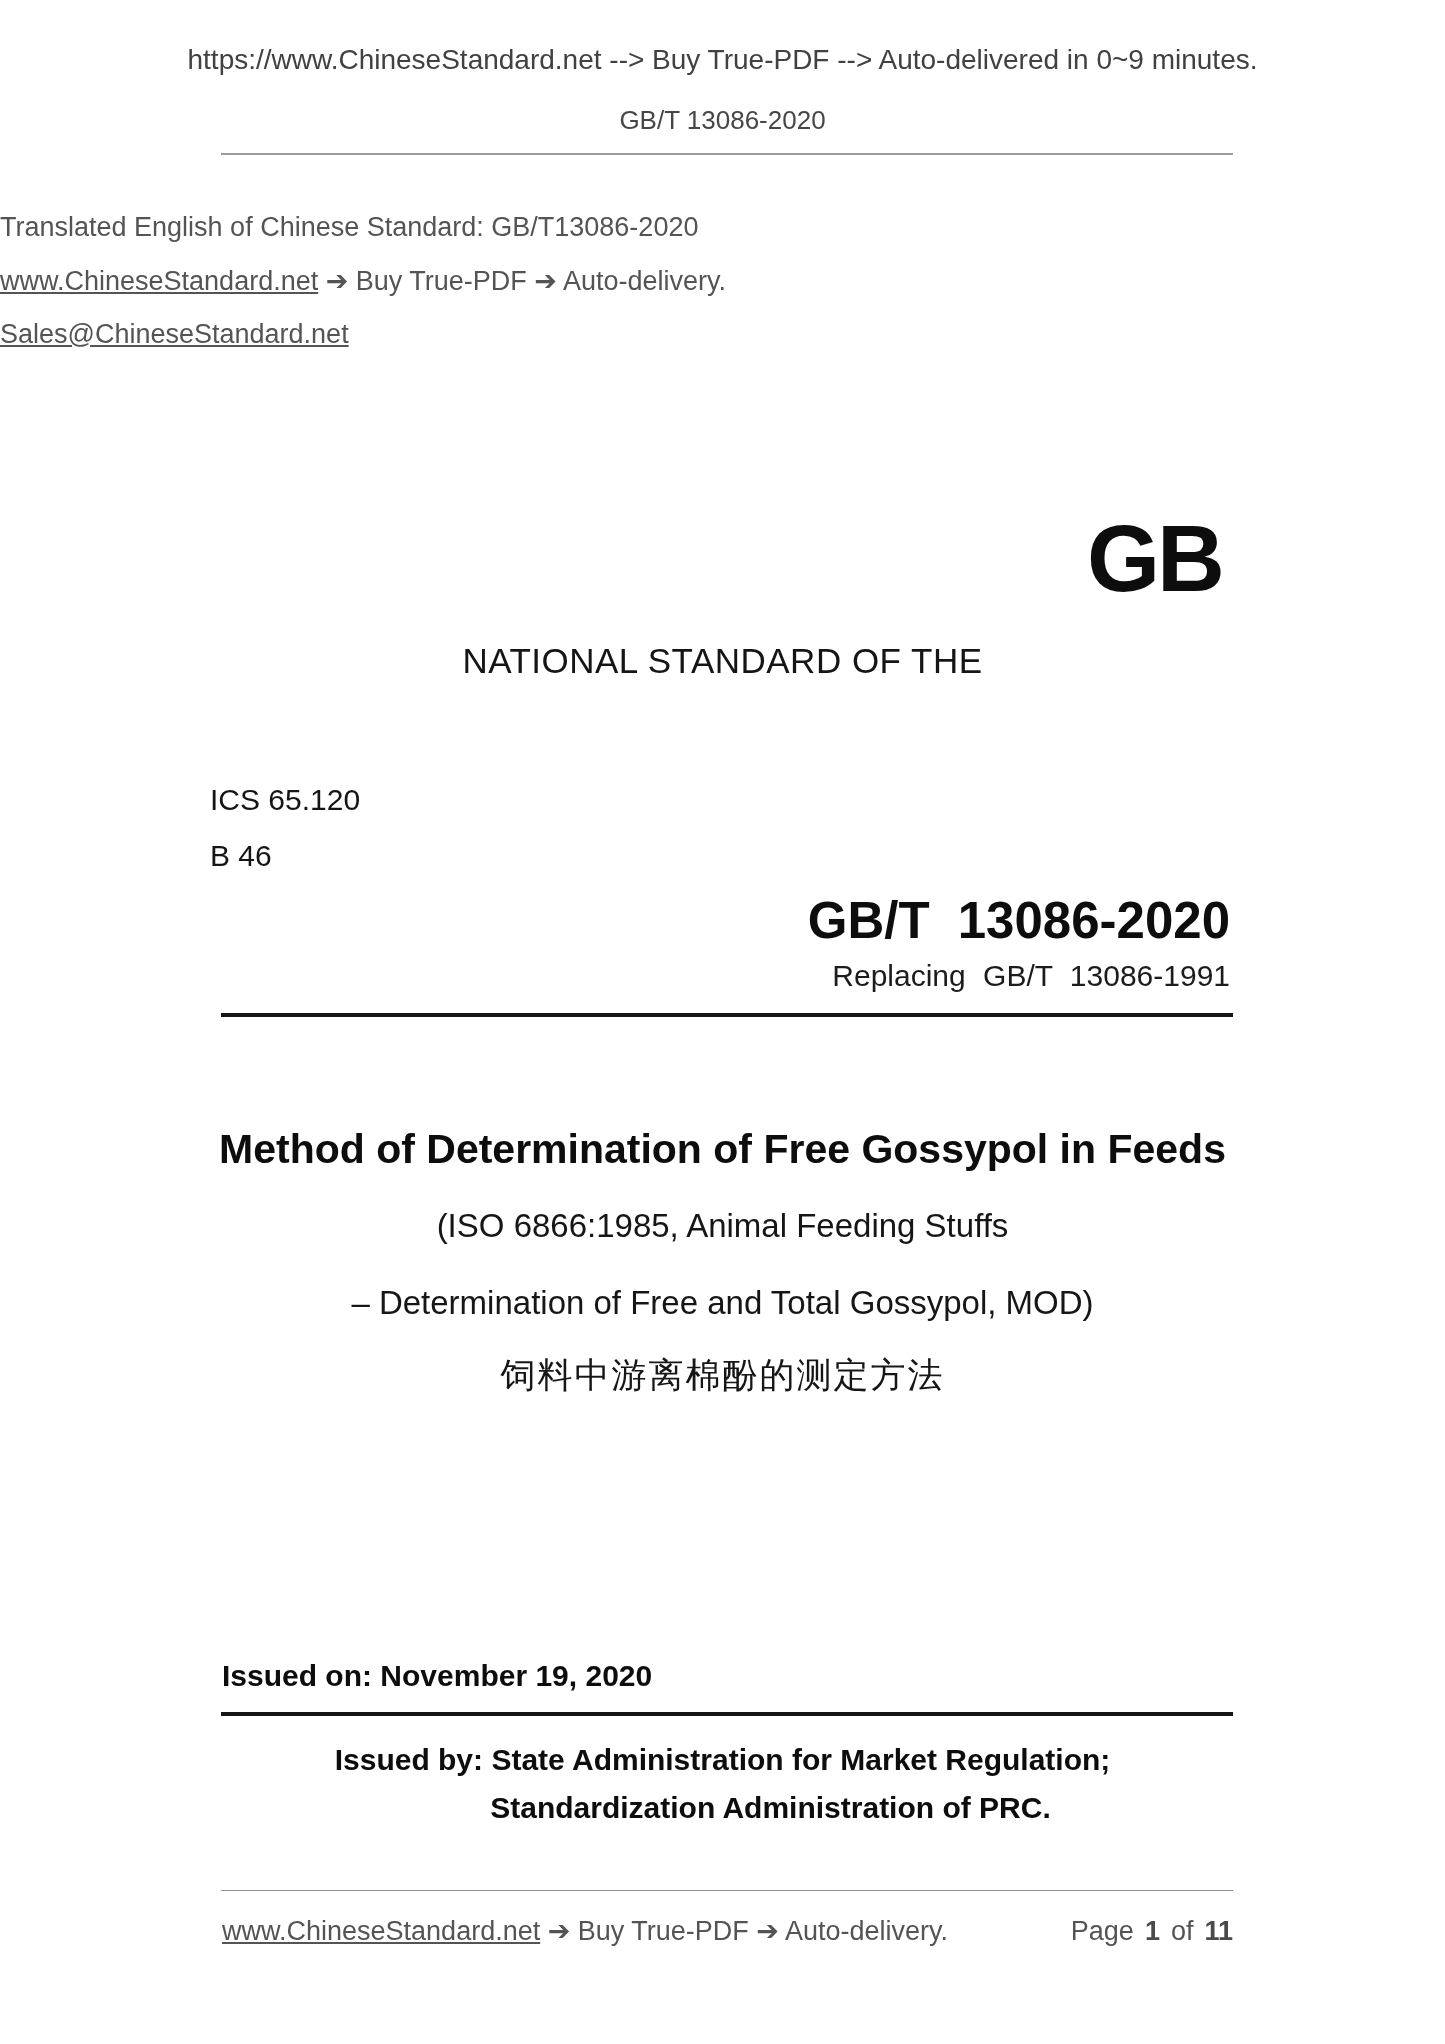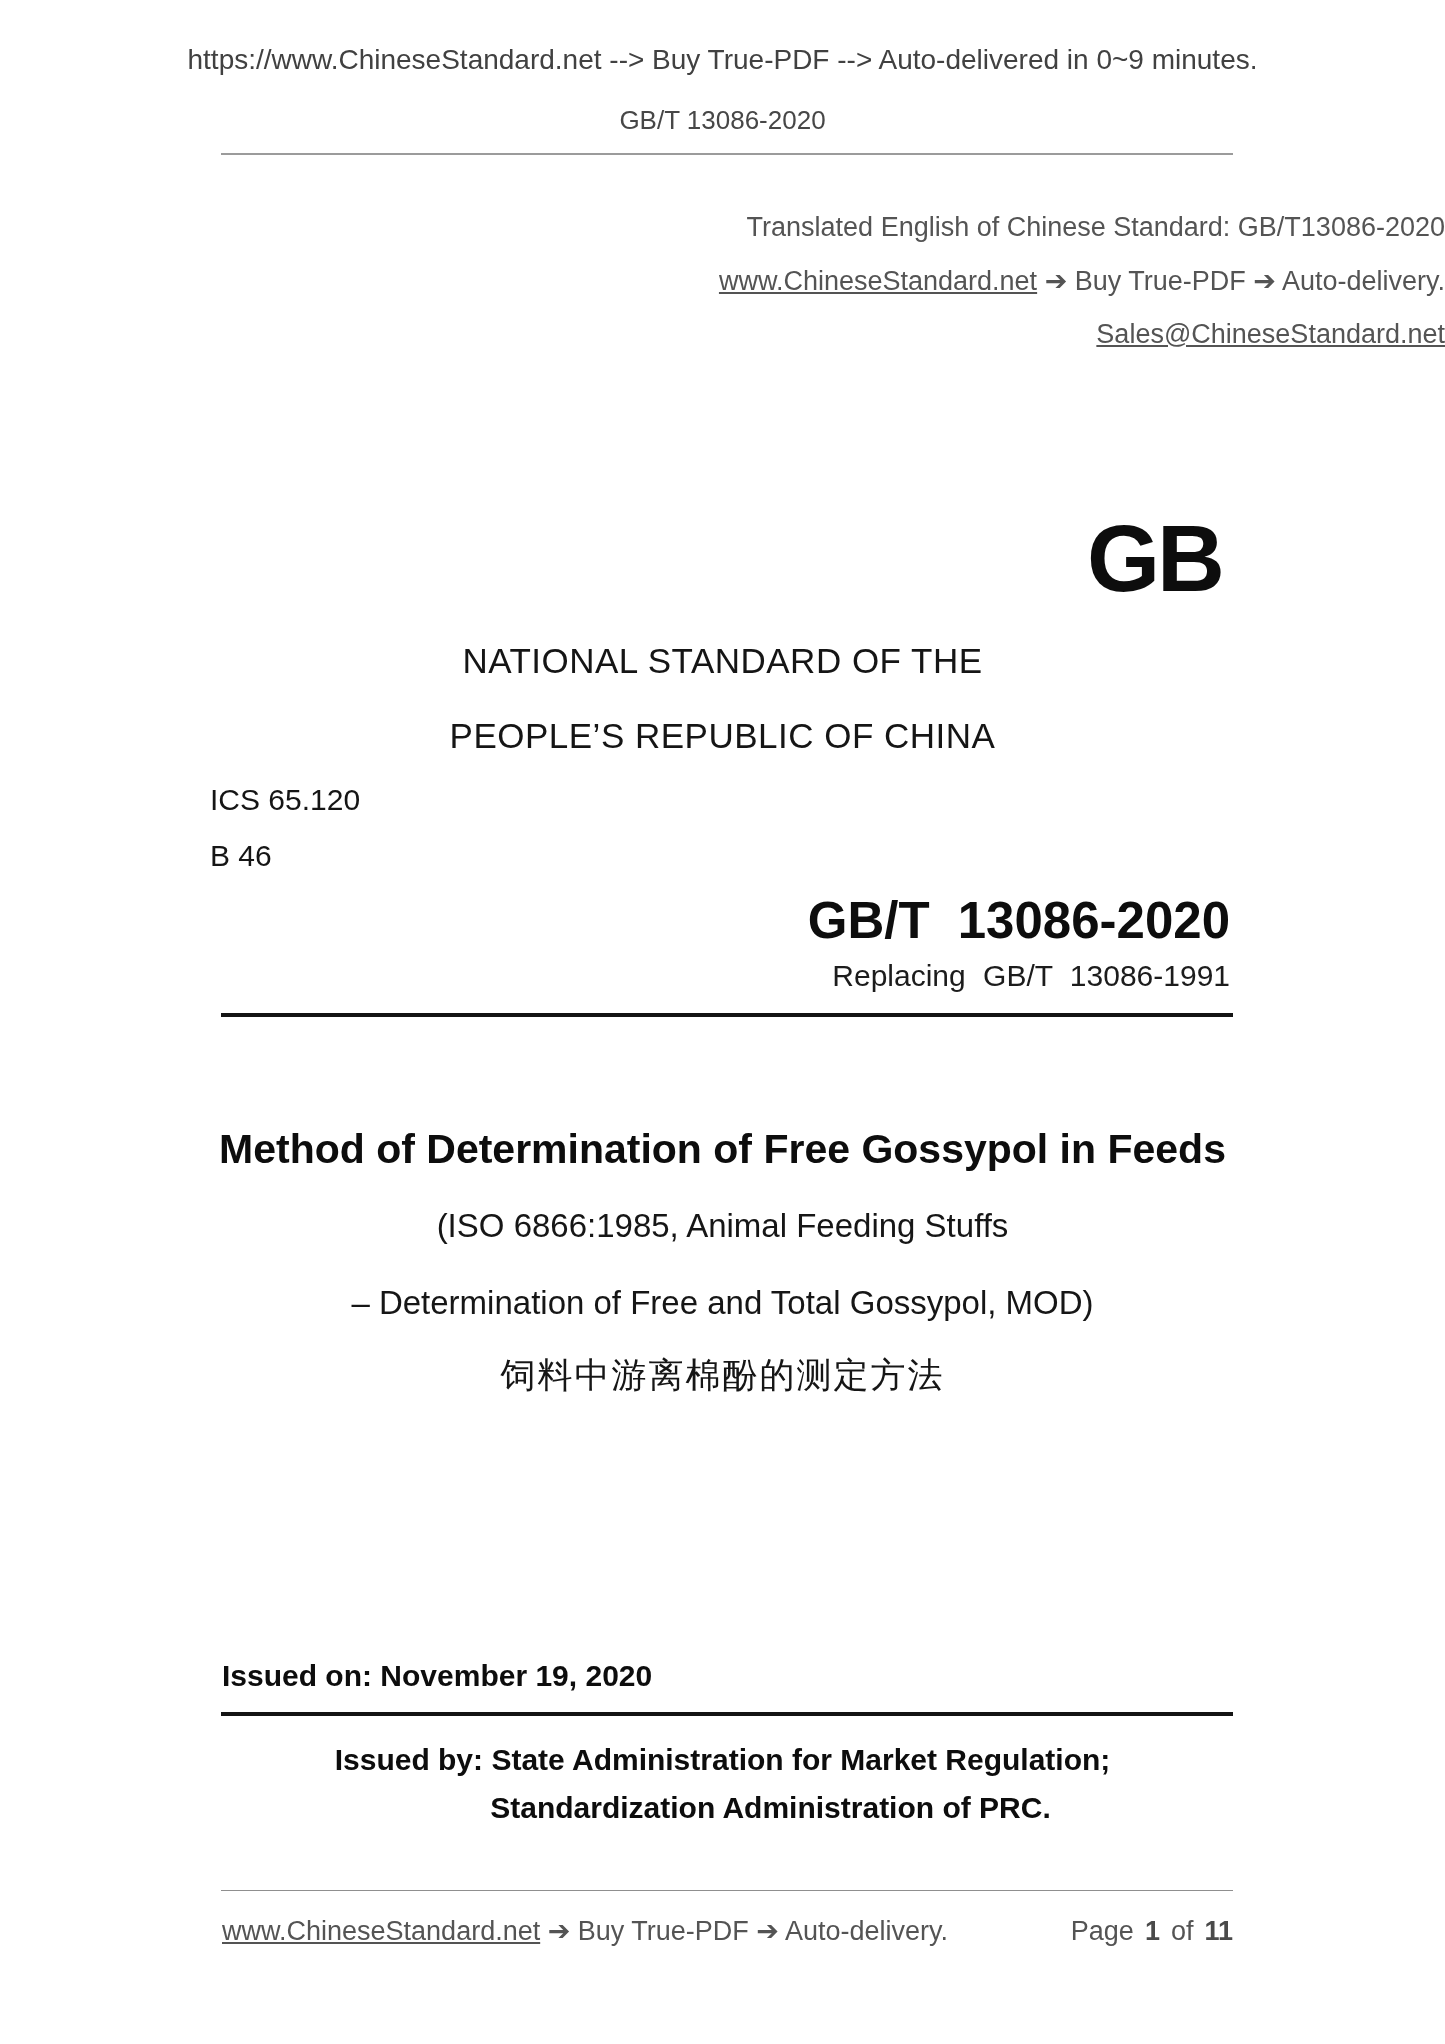--- a/index.html
+++ b/index.html
@@ -12,21 +12,21 @@
   }
   .abs{position:absolute;}
 
   
   .hdr-url{top:44px;left:0;width:100%;text-align:center;font-size:28px;color:#414141;}
   .hdr-code{top:105px;left:0;width:100%;text-align:center;font-size:26px;color:#474747;}
   .rule{background:#9b9b9b;}
   .rule-hdr{top:153px;left:221px;width:1012px;height:2px;}
 
   
-  .intro{left:0;width:100%;text-align:right;font-size:27px;color:#545454;}
+  .intro{left:0;width:100%;text-align:left;font-size:27px;color:#545454;}
   .intro-translated{top:212px;}
   .intro-buy{top:265px;}
   .intro-sales{top:319px;}
   .link{text-decoration:underline;cursor:pointer;color:inherit;}
 
   
   .gb-logo{top:512px;right:223px;font-size:94px;line-height:1;font-weight:bold;letter-spacing:-3px;color:#0d0d0d;text-align:center;}
   .org{left:0;width:100%;text-align:center;font-size:35px;color:#151515;letter-spacing:0.5px;}
   .org1{top:641px;}
   .org2{top:716px;}
@@ -65,21 +65,20 @@
   <div class="abs hdr-url">https://www.ChineseStandard.net --&gt; Buy True-PDF --&gt; Auto-delivered in 0~9 minutes.</div>
   <div class="abs hdr-code">GB/T 13086-2020</div>
   <div class="abs rule rule-hdr"></div>
 
   <div class="abs intro intro-translated">Translated English of Chinese Standard: GB/T13086-2020</div>
   <div class="abs intro intro-buy"><span class="link">www.ChineseStandard.net</span><span> ➔ Buy True-PDF ➔ Auto-delivery.</span></div>
   <div class="abs intro intro-sales"><span class="link">Sales@ChineseStandard.net</span></div>
 
   <div class="abs gb-logo">GB</div>
   <div class="abs org org1">NATIONAL STANDARD OF THE</div>
-  <div class="abs org org2">PEOPLE’S REPUBLIC OF CHINA</div>
 
   <div class="abs ics">ICS 65.120</div>
   <div class="abs bcode">B 46</div>
 
   <div class="abs stdnum">GB/T 13086-2020</div>
   <div class="abs replacing">Replacing GB/T 13086-1991</div>
   <div class="abs rule-thick rt1"></div>
 
   <div class="abs main-title">Method of Determination of Free Gossypol in Feeds</div>
   <div class="abs sub sub1">(ISO 6866:1985, Animal Feeding Stuffs</div>

